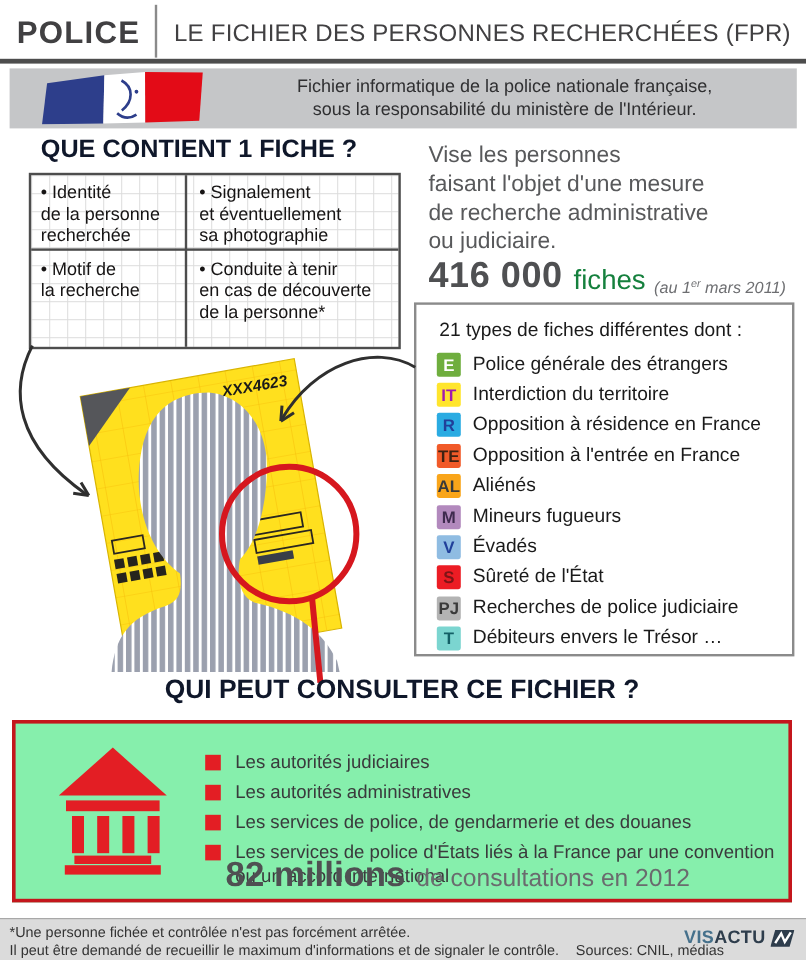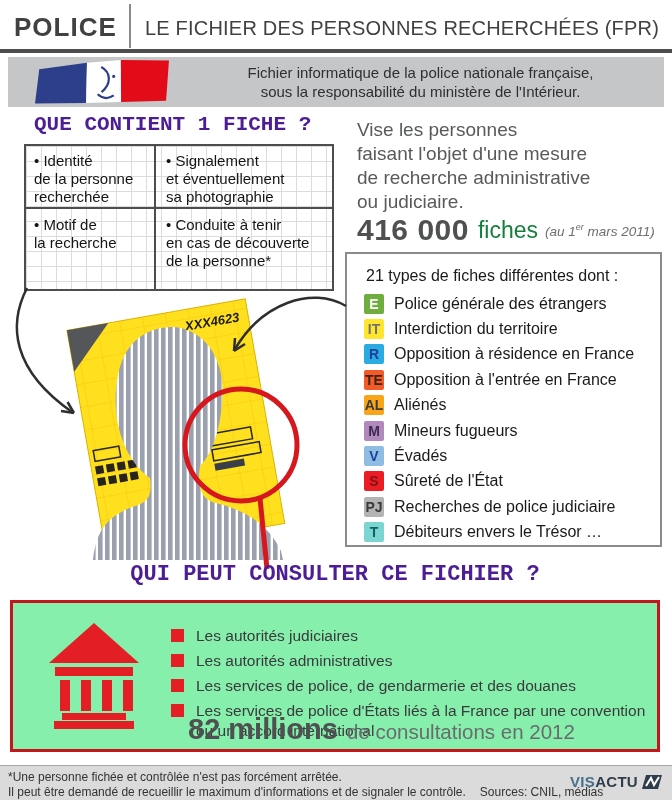--- a/index.html
+++ b/index.html
@@ -14,38 +14,38 @@
   .hdr-title{left:145px;top:17px;font-size:20px;color:#414042;letter-spacing:.2px;}
   .hdr-rule{left:0;top:49px;width:672px;height:4px;background:#4d4d4d;}
 
   
   .banner{left:8px;top:57px;width:656px;height:50px;background:#c5c6c8;}
   .flag{left:22px;top:3px;width:146px;height:44px;}
   .banner-text{left:175px;top:6px;width:475px;text-align:center;font-size:15px;
                line-height:19px;color:#2f2f31;}
 
   
-  .title-red{font-weight:bold;color:#4c1d95;font-family:Liberation Mono, monospace;}
+  .title-red{font-weight:bold;color:#0f172a;}
   .title1{left:34px;top:113px;font-size:21px;}
   .fiche-table{left:24px;top:144px;width:306px;height:143px;border:2px solid #4d4d4d;
      background:
        linear-gradient(#dcdcdc 1px, transparent 1px),
        linear-gradient(90deg,#dcdcdc 1px, transparent 1px);
      background-size:15px 15px;background-color:#fff;}
   .col-div{left:128px;top:0;width:2px;height:100%;background:#4d4d4d;}
   .row-div{left:0;top:61px;width:100%;height:2px;background:#4d4d4d;}
   .cell{font-size:15px;line-height:18px;color:#161414;padding:0;}
   .c11{left:8px;top:6px;width:115px;}
   .c12{left:140px;top:6px;width:160px;}
   .c21{left:8px;top:70px;width:115px;}
   .c22{left:140px;top:70px;width:162px;}
 
   
   .scope-par{left:357px;top:118px;font-size:19px;line-height:24px;color:#58595b;}
-  .stat1{left:357px;top:213px;display:flex;align-items:center;}
+  .stat1{left:357px;top:213px;display:flex;align-items:flex-end;}
   .stat1-value{font-size:30px;font-weight:bold;color:#4f5052;letter-spacing:.5px;}
   .stat1-unit{font-size:23px;color:#15803d;margin-left:9px;}
   .stat1-note{font-size:13.5px;font-style:italic;color:#6d6e71;margin-left:7px;}
   .stat1-note sup{font-size:9px;}
 
   
   .types-box{left:345px;top:252px;width:313px;height:291px;border:2px solid #8b8b8b;background:#fff;}
   .types-title{left:19px;top:13px;font-size:16px;color:#1a1a1a;}
   .types-list{left:0;top:37px;width:100%;margin:0;padding:0;list-style:none;}
   .type-row{display:flex;align-items:center;height:25.4px;}
@@ -133,21 +133,21 @@
   </div>
 
   <div class="abs types-box">
     <div class="abs types-title">21 types de fiches différentes dont :</div>
     <ul class="abs types-list">
       <li class="type-row">
           <span class="badge" style="background-color: rgb(111, 174, 62); color: rgb(255, 255, 255);">E</span>
           <span class="type-label">Police générale des étrangers</span>
         </li>
       <li class="type-row">
-          <span class="badge" style="background-color: rgb(255, 229, 45); color: #737373;">IT</span>
+          <span class="badge" style="background-color: rgb(255, 229, 45); color: #a21caf;">IT</span>
           <span class="type-label">Interdiction du territoire</span>
         </li>
       <li class="type-row">
           <span class="badge" style="background-color: rgb(42, 171, 226); color: rgb(33, 64, 154);">R</span>
           <span class="type-label">Opposition à résidence en France</span>
         </li>
       <li class="type-row">
           <span class="badge" style="background-color: rgb(241, 90, 41); color: rgb(63, 34, 18); text-align: center;">TE</span>
           <span class="type-label">Opposition à l'entrée en France</span>
         </li>

